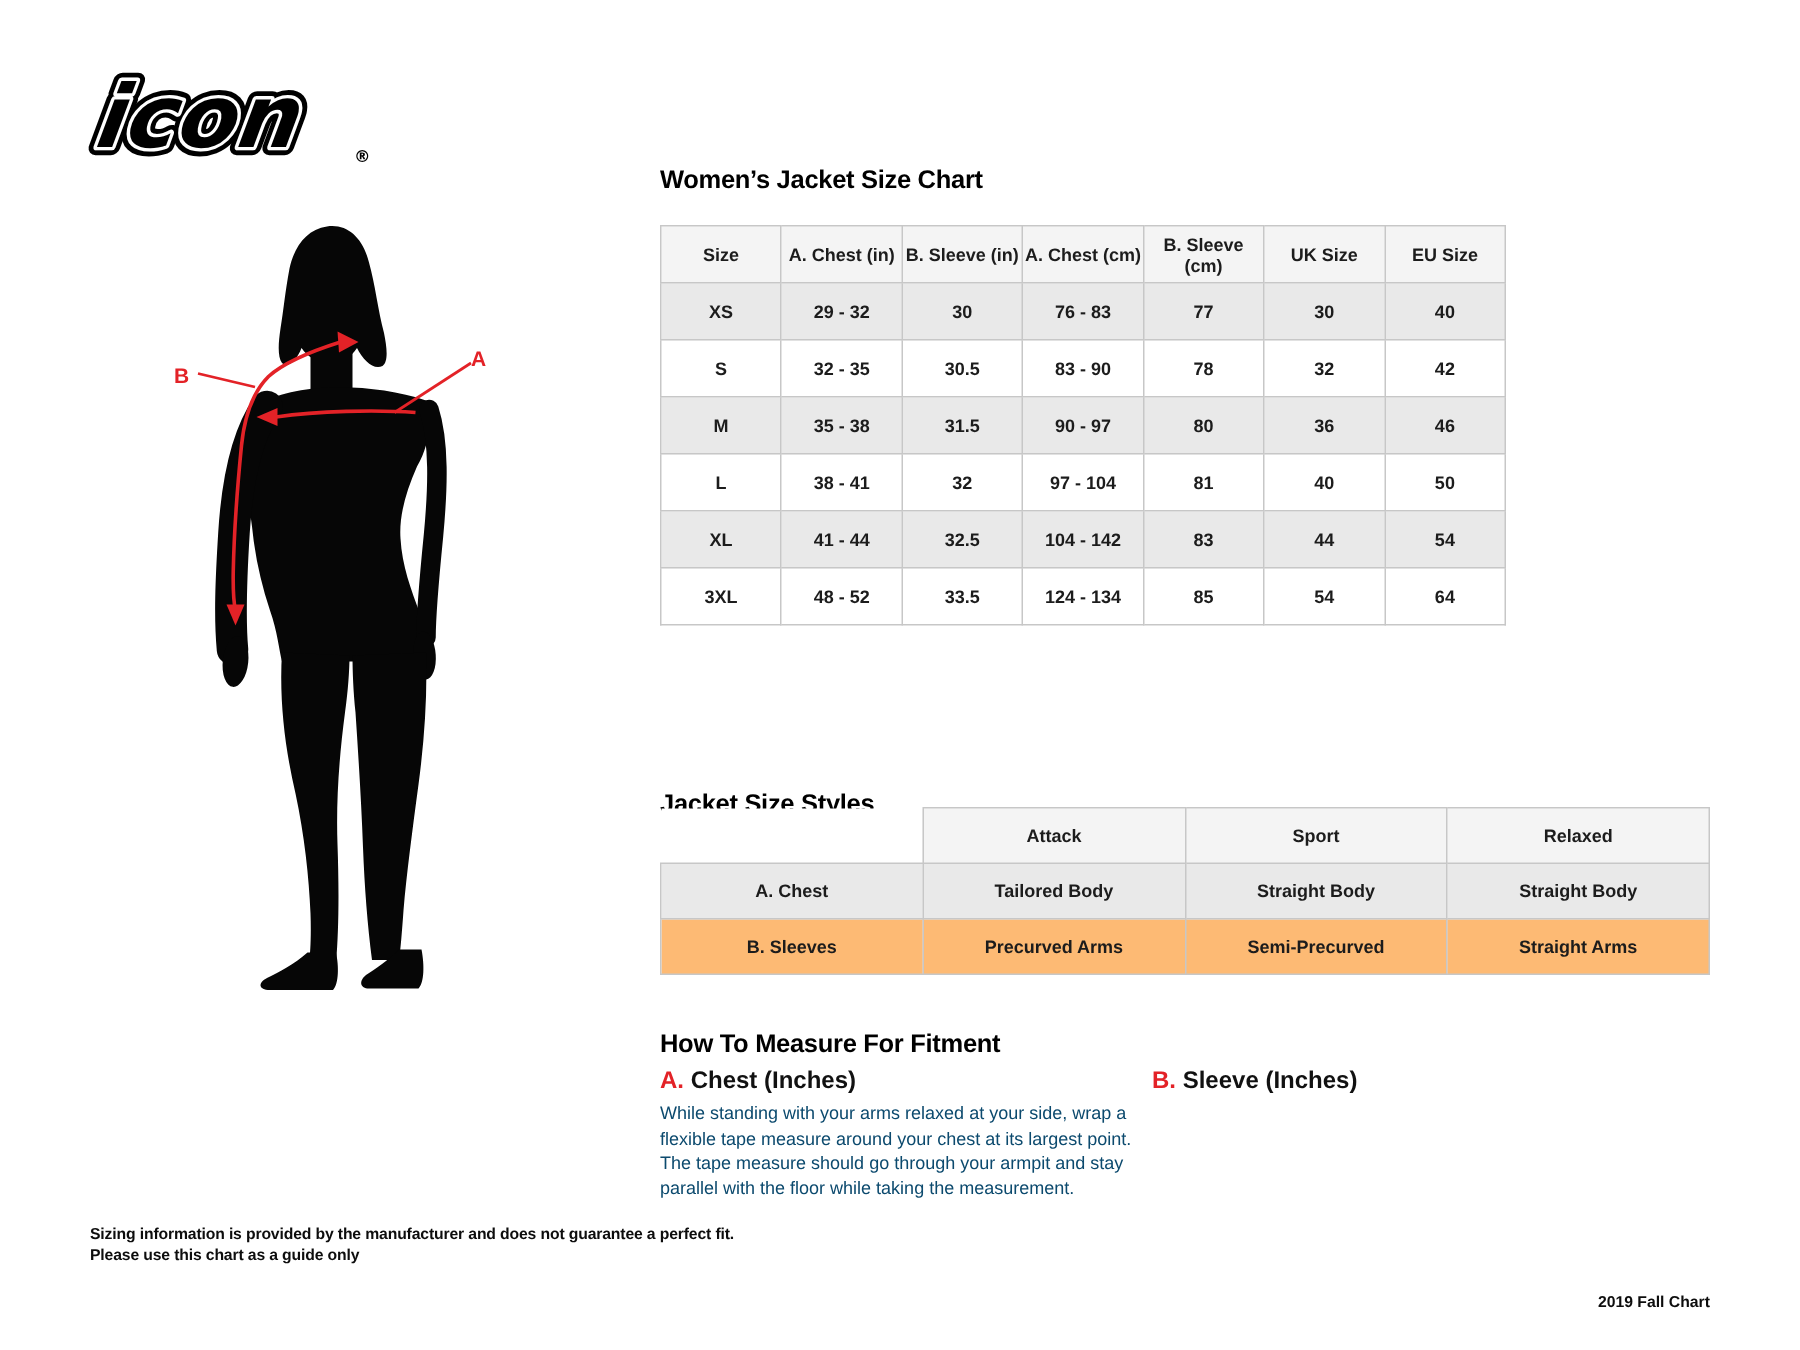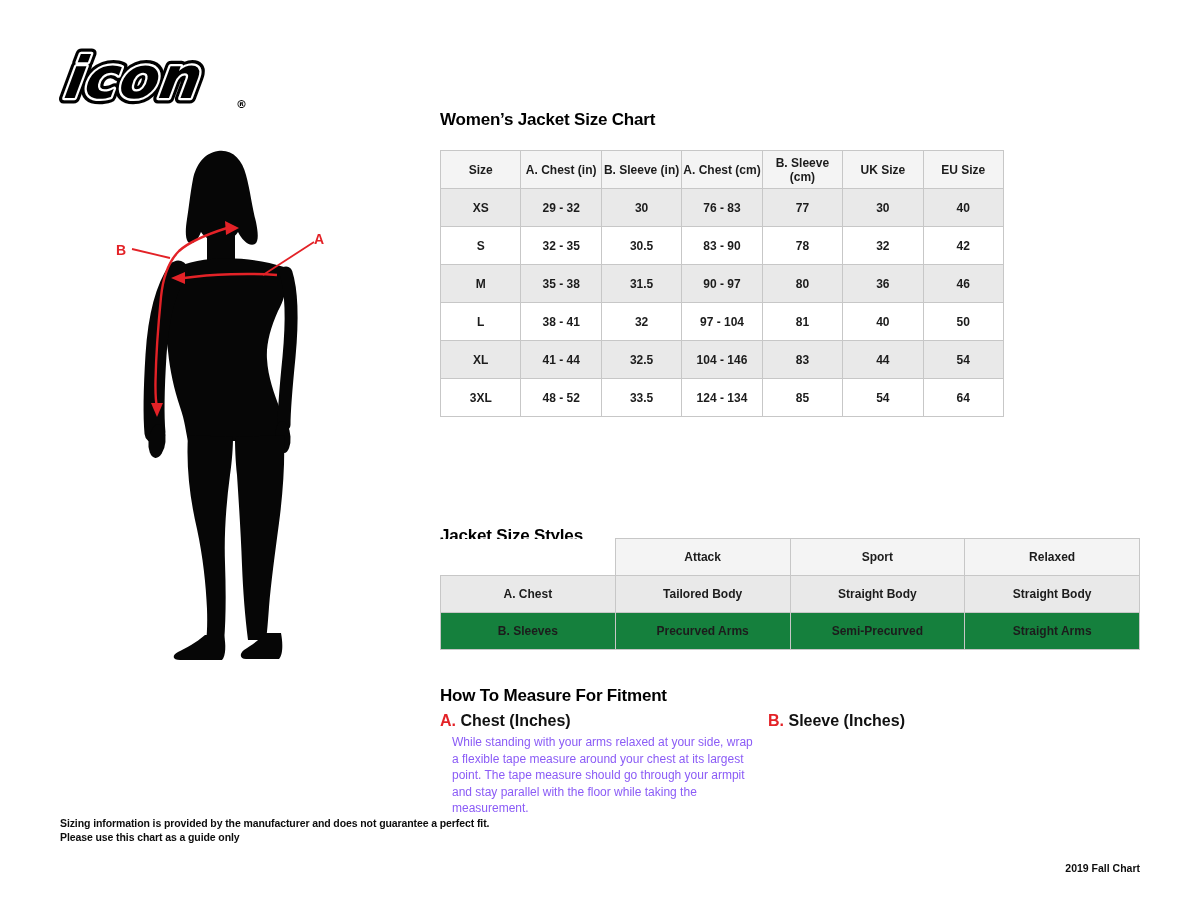--- a/index.html
+++ b/index.html
@@ -19,27 +19,27 @@
   .styles-table th,.styles-table td{
     border:1px solid var(--border,#c7c7c7);
     text-align:center;vertical-align:middle;
     font-size:12px;font-weight:bold;color:#1c1c1c;padding:0;
   }
   .size-table th{background:var(--head-bg,#f4f4f4);height:37px;}
   .size-table td{height:37px;background:#fff;}
   .size-table tbody tr:nth-child(odd) td{background:var(--alt-bg,#e9e9e9);}
   .styles-table{width:700px;}
   .styles-table th{background:var(--head-bg,#f4f4f4);height:36px;}
-  .styles-table td{height:36px;background:#15803d;}
+  .styles-table td{height:36px;background:#fdba74;}
   .styles-table thead th:first-child{background:#fff;border-left:none;border-top:none;border-right:1px solid var(--border,#c7c7c7);}
   .styles-table tbody tr:first-child td{background:var(--alt-bg,#e9e9e9);}
   
   .m-head{font-size:16px;font-weight:bold;color:#111;}
   .m-letter{color:var(--accent,#e32227);}
-  .m-body{margin:4px 0 0 12px;font-size:12px;line-height:16.5px;color:#8b5cf6;}
+  .m-body{margin:4px 0 0 0;font-size:12px;line-height:16.5px;color:#0c4a6e;}
   
   .disclaimer{font-size:10.5px;font-weight:bold;line-height:13.5px;color:#0d0d0d;letter-spacing:-0.1px;}
   .edition{font-size:10.5px;font-weight:bold;color:#0d0d0d;text-align:right;}
   
   .logo-outer{stroke:#000;stroke-width:11;fill:#000;stroke-linejoin:round;}
   .logo-mid{stroke:#fff;stroke-width:4.5;fill:#fff;stroke-linejoin:round;}
   .logo-core{fill:#000;}
   .logo-text{
     font-family:"DejaVu Sans",sans-serif;font-weight:bold;font-style:italic;
     font-size:58px;letter-spacing:0px;
@@ -172,21 +172,21 @@
           <td>32</td>
           <td>97 - 104</td>
           <td>81</td>
           <td>40</td>
           <td>50</td>
         </tr>
         <tr>
           <td>XL</td>
           <td>41 - 44</td>
           <td>32.5</td>
-          <td>104 - 146</td>
+          <td>104 - 142</td>
           <td>83</td>
           <td>44</td>
           <td>54</td>
         </tr>
         <tr>
           <td>3XL</td>
           <td>48 - 52</td>
           <td>33.5</td>
           <td>124 - 134</td>
           <td>85</td>

